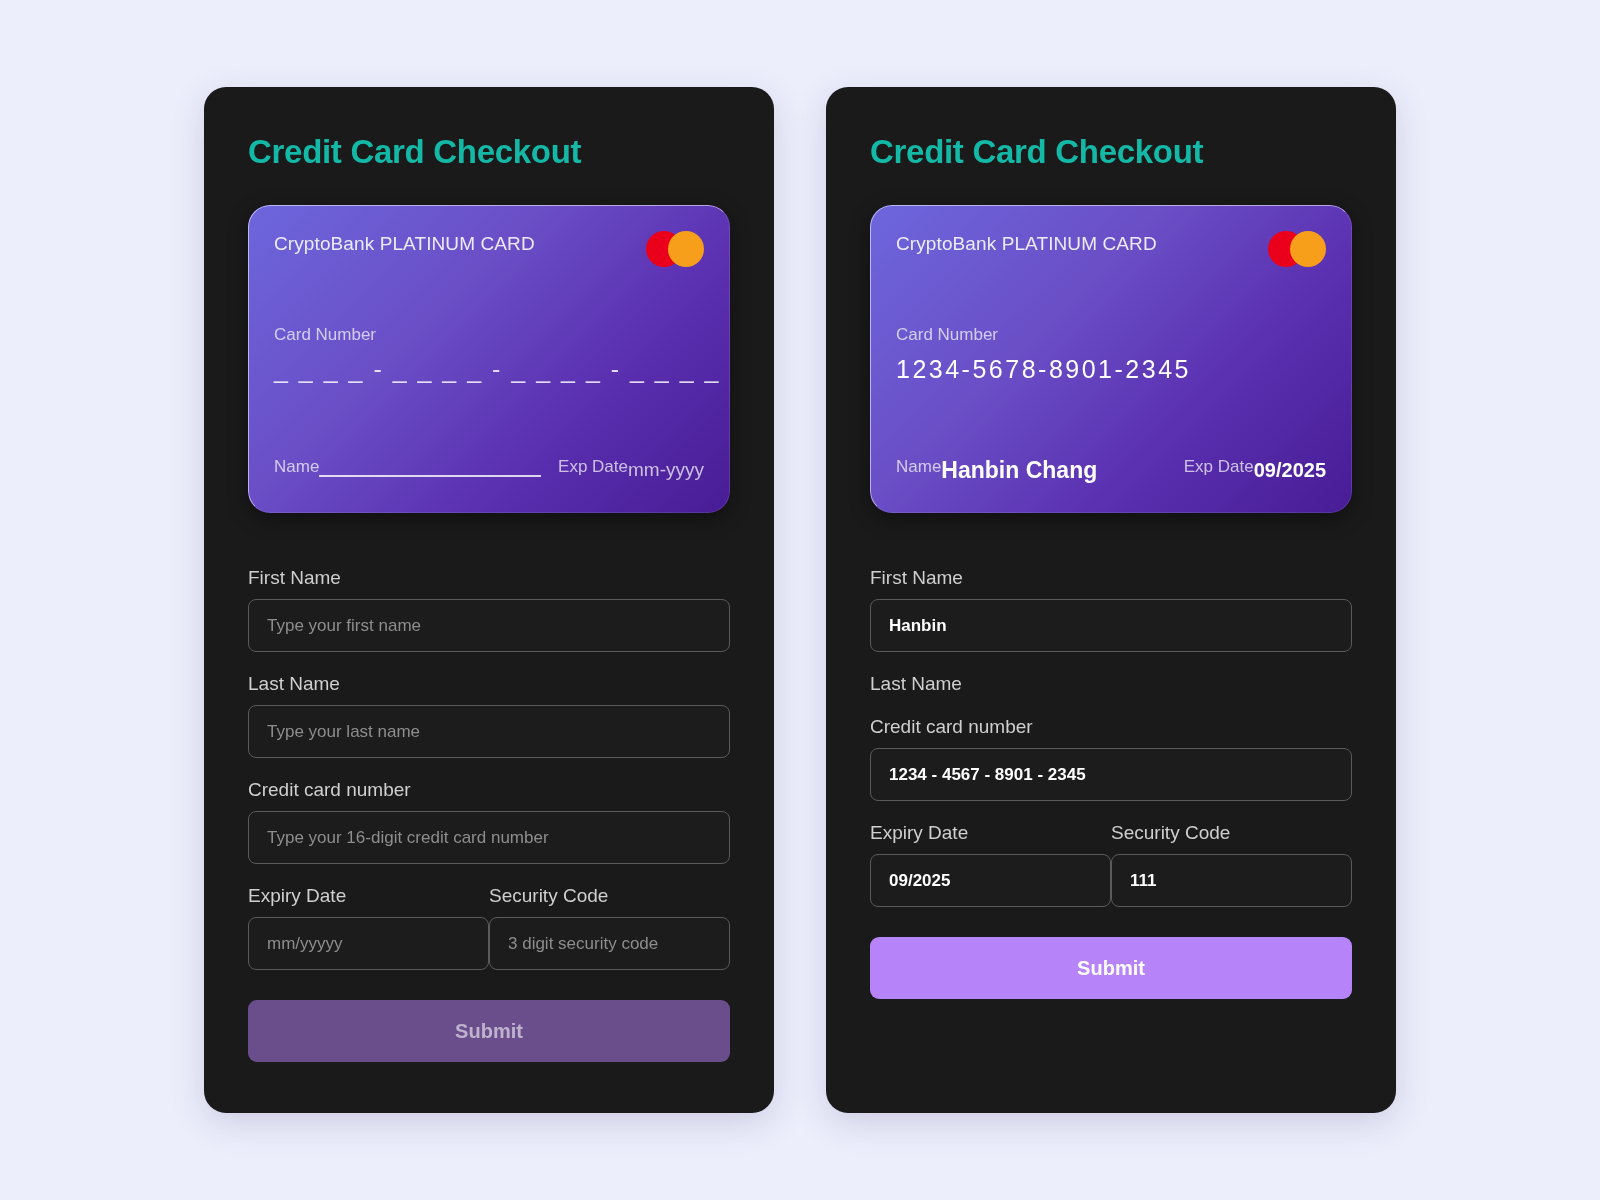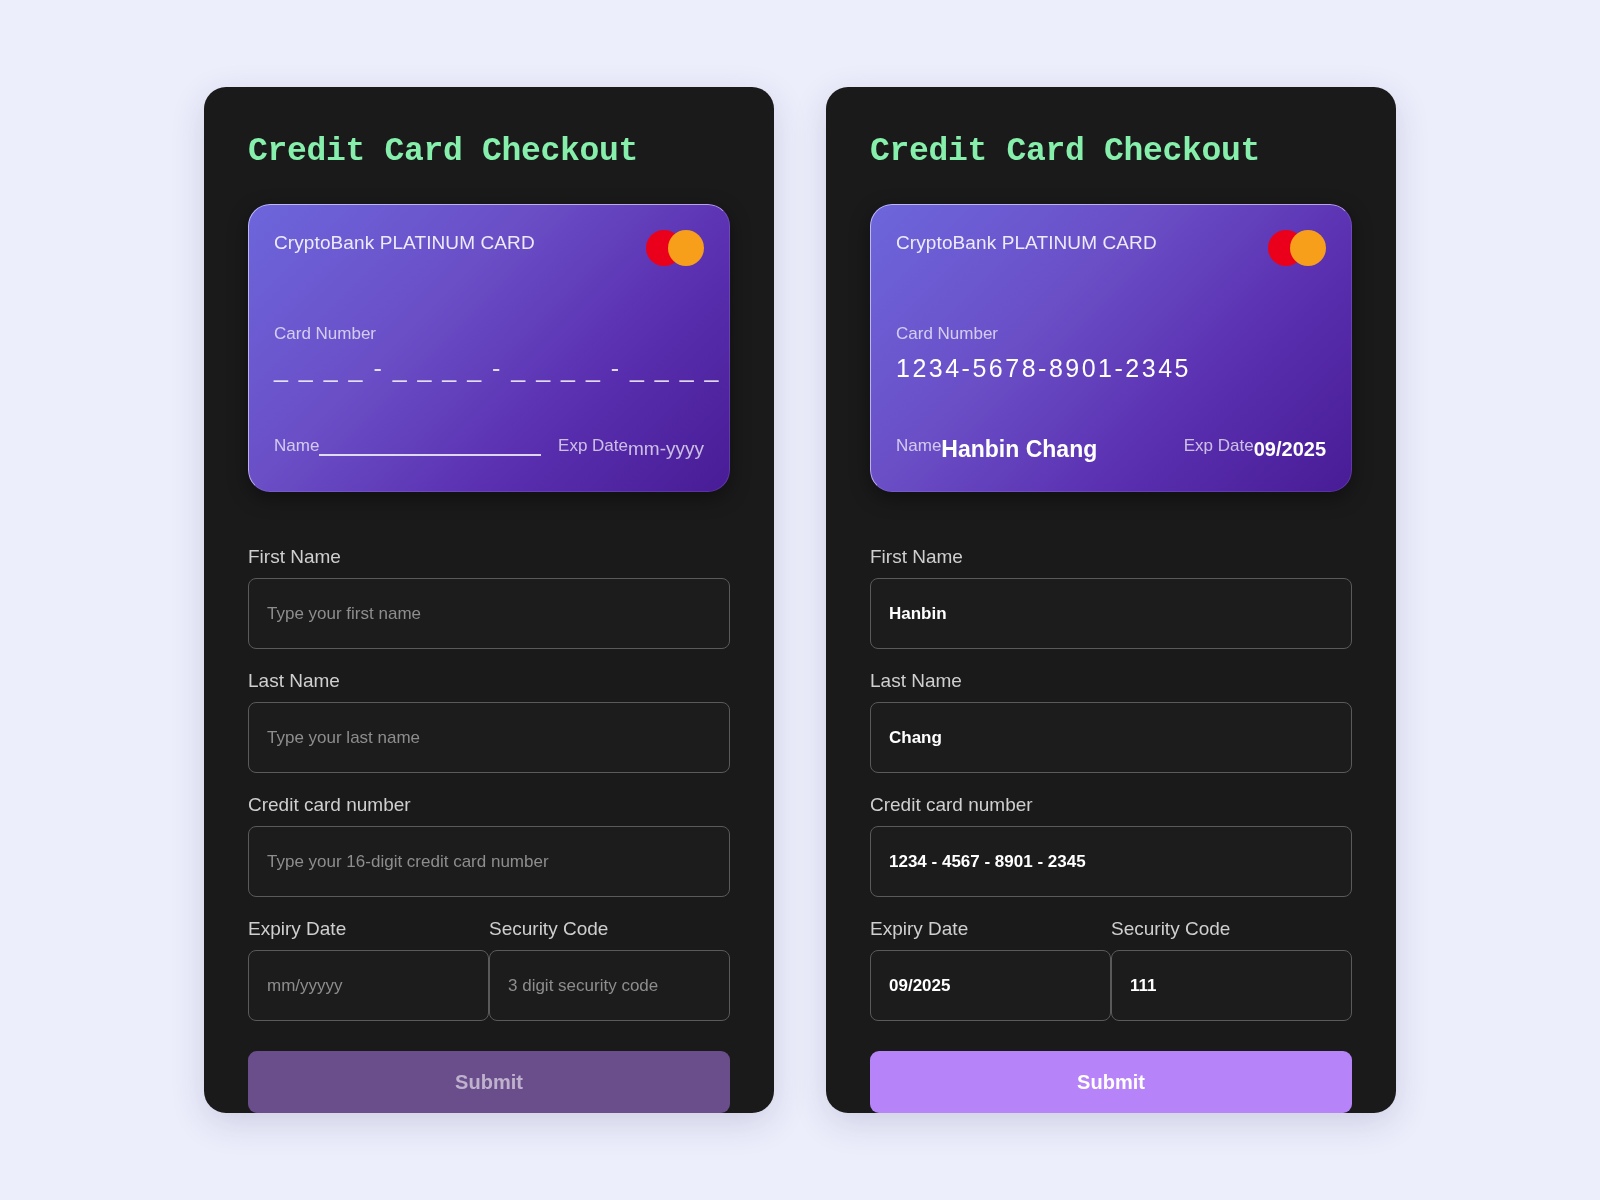--- a/index.html
+++ b/index.html
@@ -30,24 +30,23 @@
     border-radius: 22px;
     padding: 46px 44px 0 44px;
     box-shadow: 0 10px 34px rgba(40, 40, 90, 0.16);
     display: flex;
     flex-direction: column;
   }
 
   .panel-title {
     font-size: 33px;
     font-weight: 700;
-    color: #86efac;
+    color: #14b8a6;
     letter-spacing: -0.3px;
     margin-bottom: 34px;
-    font-family: Liberation Mono, monospace;
   }
 
   
   .cc {
     position: relative;
     height: 308px;
     border-radius: 22px;
     background: linear-gradient(135deg, #6d66dc 0%, #6a4ec6 38%, #5a2fb0 68%, #481c95 100%);
     box-shadow: 0 6px 20px rgba(0,0,0,0.40);
     padding: 28px 26px 26px 26px;
@@ -149,21 +148,21 @@
 
   .field-label {
     display: block;
     font-size: 19px;
     color: #cfcfcf;
     margin-bottom: 10px;
   }
 
   .input {
     width: 100%;
-    height: 71px;
+    height: 53px;
     background: #1c1c1c;
     border: 1px solid #5a5a5a;
     border-radius: 8px;
     padding: 0 18px;
     color: #ffffff;
     font-size: 17px;
     font-weight: 700;
     font-family: "Liberation Sans", sans-serif;
     outline: none;
   }
@@ -296,21 +295,20 @@
 
     <div class="form">
 
       <div class="field">
         <label class="field-label">First Name</label>
         <input class="input" type="text" placeholder="Type your first name" value="Hanbin" style="">
       </div>
 
       <div class="field">
         <label class="field-label">Last Name</label>
-        <input class="input" type="text" placeholder="Type your last name" value="Chang" style="">
       </div>
 
       <div class="field">
         <label class="field-label">Credit card number</label>
         <input class="input" type="text" placeholder="Type your 16-digit credit card number" value="1234 - 4567 - 8901 - 2345" style="">
       </div>
 
       <div class="row">
         <div class="field">
           <label class="field-label">Expiry Date</label>

